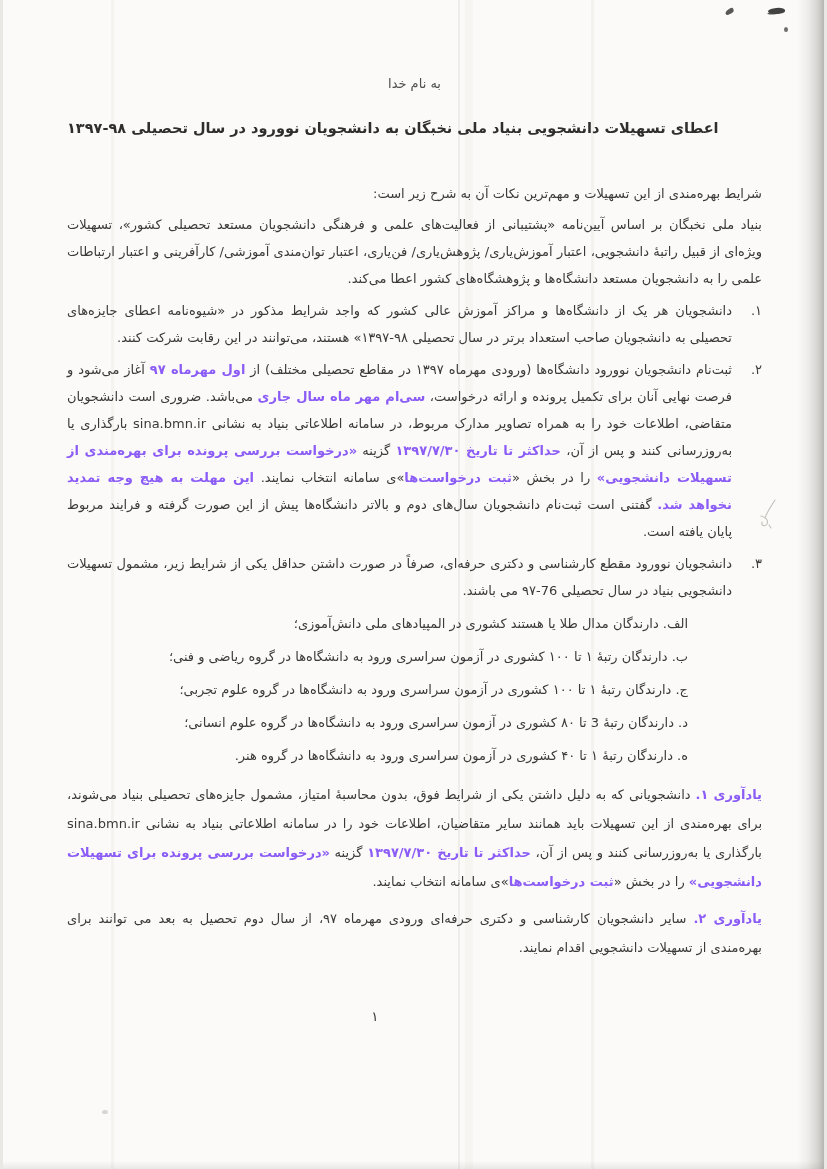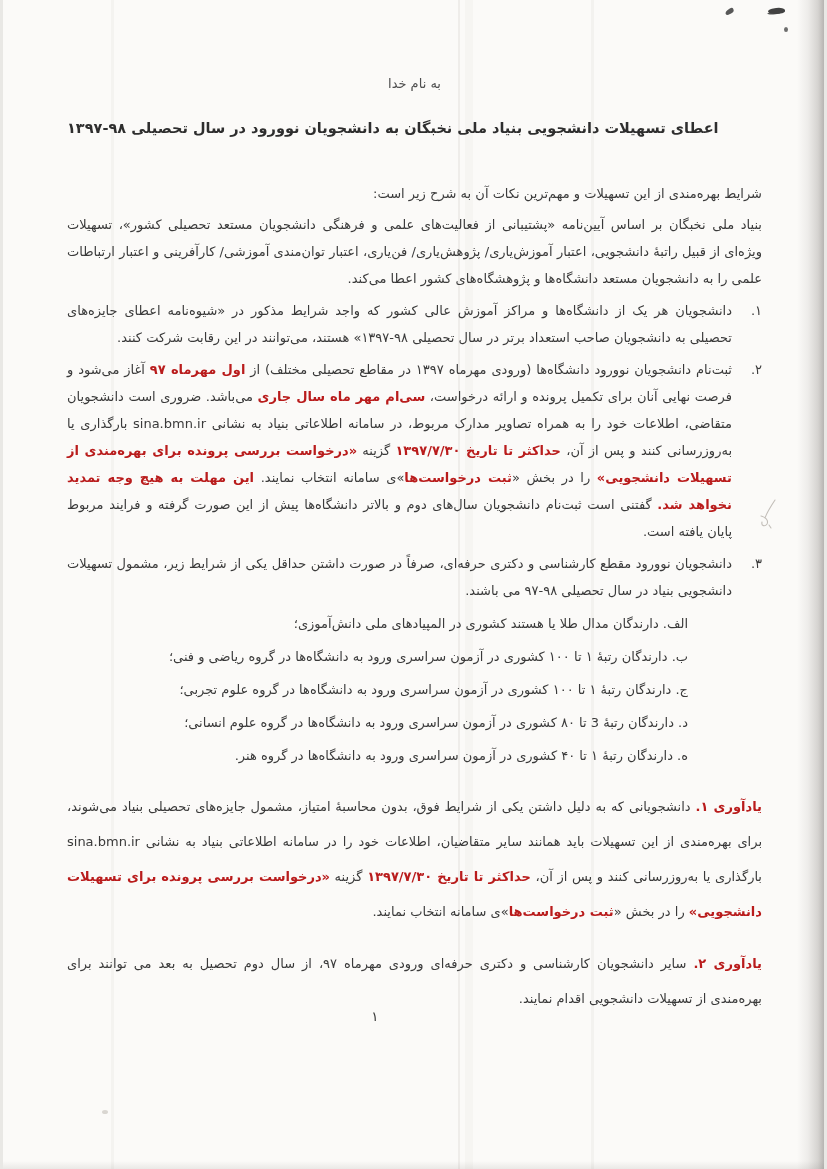--- a/index.html
+++ b/index.html
@@ -96,24 +96,24 @@
     text-align: justify;
     line-height: 27px;
   }
   .sub-item {
     padding-right: 74px;
     line-height: 33px;
   }
   .sub-items { margin-top: 3px; }
   .note {
     text-align: justify;
-    line-height: 35px;
-    margin-top: 17px;
+    line-height: 29px;
+    margin-top: 8px;
   }
-  .b { font-weight: 700; color: #b91c1c; }
+  .b { font-weight: 700; color: #8b5cf6; }
   .page-number {
     position: absolute;
     top: 1008px;
     left: 352px;
     width: 40px;
     text-align: center;
     font-size: 13.5px;
     color: #3a3a3a;
     direction: rtl;
   }
@@ -150,21 +150,21 @@
       <span class="item-body"><span>دانشجویان هر یک از دانشگاه‌ها و مراکز آموزش عالی کشور که واجد شرایط مذکور در «شیوه‌نامه اعطای جایزه‌های تحصیلی به دانشجویان صاحب استعداد برتر در سال تحصیلی ۹۸-۱۳۹۷» هستند، می‌توانند در این رقابت شرکت کنند.</span></span>
     </div>
 
     <div class="item">
       <span class="item-number">۲.</span>
       <span class="item-body"><span>ثبت‌نام دانشجویان نوورود دانشگاه‌ها (ورودی مهرماه ۱۳۹۷ در مقاطع تحصیلی مختلف) از </span><span class="b">اول مهرماه ۹۷</span><span> آغاز می‌شود و فرصت نهایی آنان برای تکمیل پرونده و ارائه درخواست، </span><span class="b">سی‌ام مهر ماه سال جاری</span><span> می‌باشد. ضروری است دانشجویان متقاضی، اطلاعات خود را به همراه تصاویر مدارک مربوط، در سامانه اطلاعاتی بنیاد به نشانی sina.bmn.ir بارگذاری یا به‌روزرسانی کنند و پس از آن، </span><span class="b">حداکثر تا تاریخ ۱۳۹۷/۷/۳۰</span><span> گزینه </span><span class="b">«درخواست بررسی پرونده برای بهره‌مندی از تسهیلات دانشجویی»</span><span> را در بخش «</span><span class="b">ثبت درخواست‌ها</span><span>»ی سامانه انتخاب نمایند. </span><span class="b">این مهلت به هیچ وجه تمدید نخواهد شد.</span><span> گفتنی است ثبت‌نام دانشجویان سال‌های دوم و بالاتر دانشگاه‌ها پیش از این صورت گرفته و فرایند مربوط پایان یافته است.</span></span>
     </div>
 
     <div class="item">
       <span class="item-number">۳.</span>
-      <span class="item-body"><span>دانشجویان نوورود مقطع کارشناسی و دکتری حرفه‌ای، صرفاً در صورت داشتن حداقل یکی از شرایط زیر، مشمول تسهیلات دانشجویی بنیاد در سال تحصیلی ۹۸-۹۷ می باشند.</span></span>
+      <span class="item-body"><span>دانشجویان نوورود مقطع کارشناسی و دکتری حرفه‌ای، صرفاً در صورت داشتن حداقل یکی از شرایط زیر، مشمول تسهیلات دانشجویی بنیاد در سال تحصیلی 76-۹۷ می باشند.</span></span>
     </div>
 
     <div class="sub-items">
       <div class="sub-item">الف. دارندگان مدال طلا یا هستند کشوری در المپیادهای ملی دانش‌آموزی؛</div>
       <div class="sub-item">ب. دارندگان رتبهٔ ۱ تا ۱۰۰ کشوری در آزمون سراسری ورود به دانشگاه‌ها در گروه ریاضی و فنی؛</div>
       <div class="sub-item">ج. دارندگان رتبهٔ ۱ تا ۱۰۰ کشوری در آزمون سراسری ورود به دانشگاه‌ها در گروه علوم تجربی؛</div>
       <div class="sub-item">د. دارندگان رتبهٔ 3 تا ۸۰ کشوری در آزمون سراسری ورود به دانشگاه‌ها در گروه علوم انسانی؛</div>
       <div class="sub-item">ه. دارندگان رتبهٔ ۱ تا ۴۰ کشوری در آزمون سراسری ورود به دانشگاه‌ها در گروه هنر.</div>
     </div>
 

